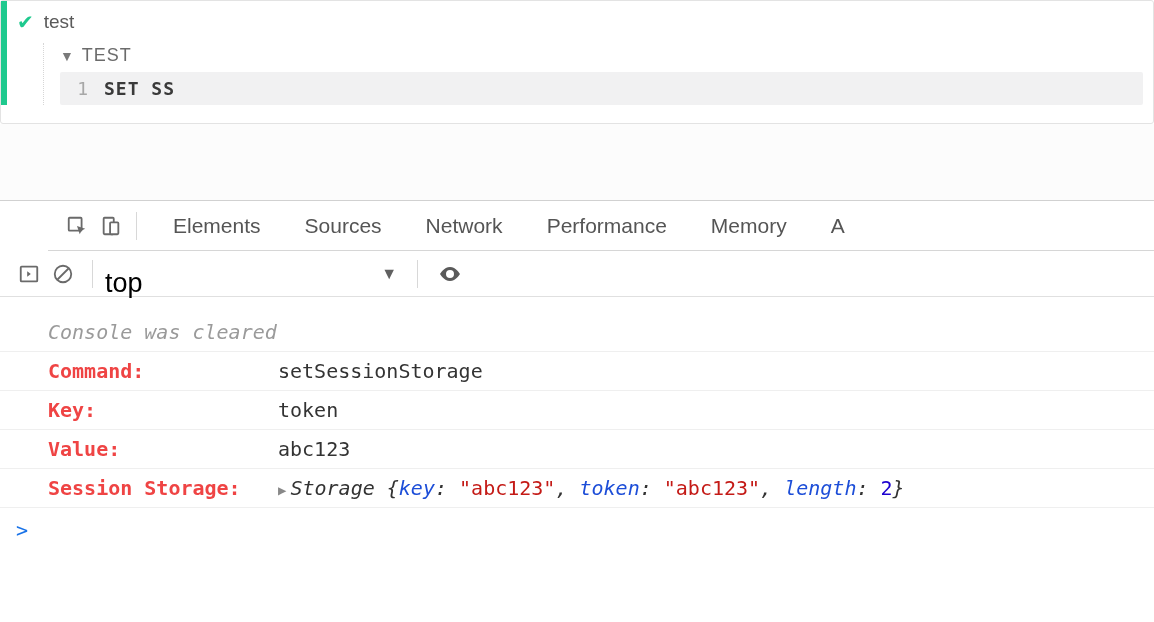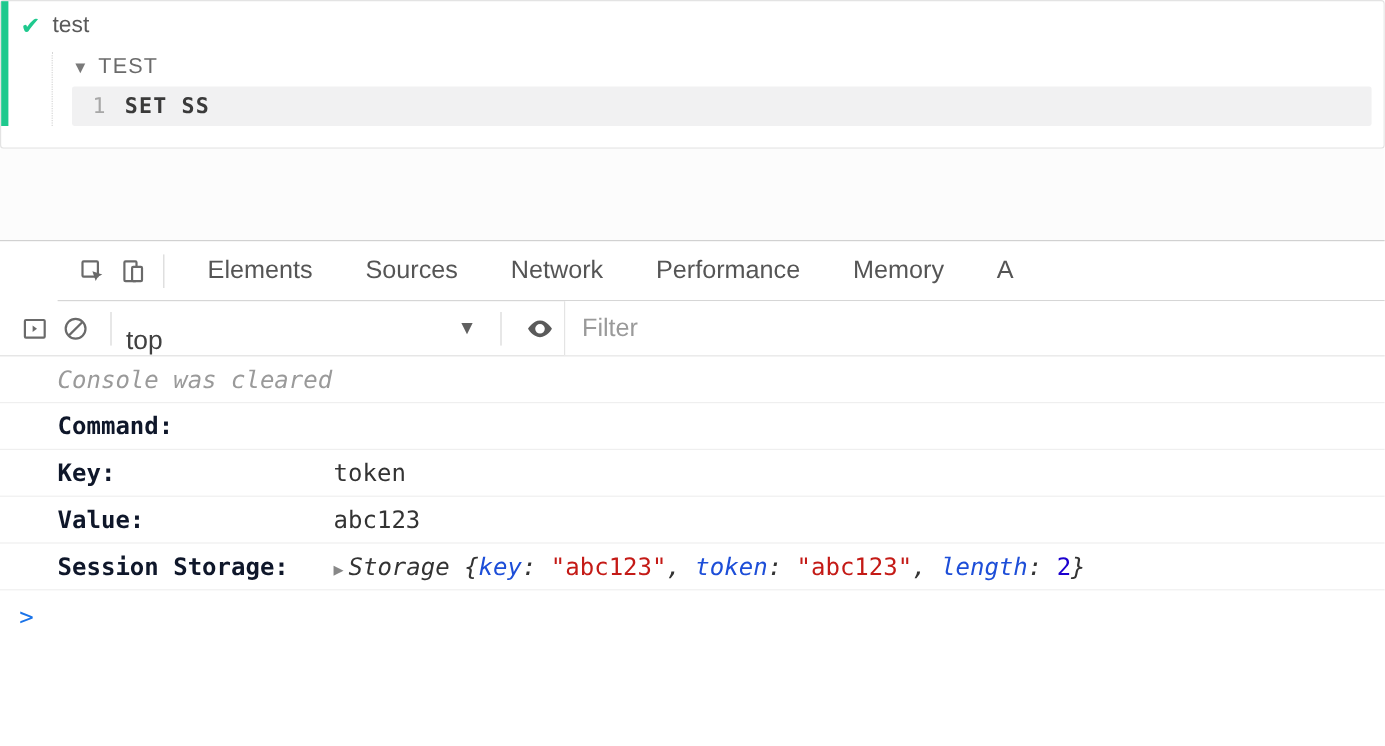--- a/index.html
+++ b/index.html
@@ -161,21 +161,21 @@
   }
   .dt-toolbar .dt-divider { margin: 0 12px; }
   .context-select {
     display: flex;
     align-items: center;
     gap: 6px;
     width: 300px;
     justify-content: space-between;
     padding-right: 8px;
   }
-  .context-label { font-size: 22px; color: #404040; margin-top: 20px; }
+  .context-label { font-size: 27px; color: #000000; margin-top: 20px; }
   .context-caret { color: #606060; font-size: 16px; }
   .eye-icon { font-size: 20px; color: #5a5a5a; padding: 0 8px; }
   .filter-input {
     flex: 1;
     height: 100%;
     border: none;
     border-left: 1px solid #e4e4e4;
     padding: 0 14px;
     font-size: 21px;
     color: #555;
@@ -188,28 +188,29 @@
     font-family: "SFMono-Regular", Menlo, Consolas, monospace;
     font-size: 20px;
   }
   .msg {
     display: flex;
     padding: 7px 0 7px 48px;
     border-bottom: 1px solid #efefef;
   }
   .msg .label {
     font-weight: 700;
-    color: #0f172a;
+    color: #ef4444;
     width: 230px;
     flex-shrink: 0;
   }
   .msg .value { color: #333; }
   .msg.cleared {
     color: #9a9a9a;
     font-style: italic;
+    margin-top: 16px;
   }
   .storage-expander {
     color: #888;
     margin-right: 4px;
     font-size: 14px;
   }
   .obj-type { font-style: italic; color: #333; }
   .obj-brace { color: #333; font-style: italic; }
   .obj-key { font-style: italic; color: #1d4ed8; }
   .obj-str { color: #c41a16; }
@@ -296,30 +297,30 @@
       <span class="context-label">top</span>
       <span class="context-caret">▼</span>
     </div>
     <span class="dt-divider"></span>
     <span class="eye-icon">
       <svg width="24" height="24" viewBox="0 0 24 24" fill="#5a5a5a">
         <path d="M12 5C6 5 2 12 2 12s4 7 10 7 10-7 10-7-4-7-10-7zm0 11a4 4 0 110-8 4 4 0 010 8z"></path>
         <circle cx="12" cy="12" r="2" fill="#fff"></circle>
       </svg>
     </span>
-    <input class="filter-input" placeholder="Filter" style="">
   </div>
 
   <div class="console">
     <div class="msg cleared">
       <span>Console was cleared</span>
     </div>
 
     <div class="msg">
       <span class="label">Command:</span>
+      <span class="value">setSessionStorage</span>
     </div>
     <div class="msg">
       <span class="label">Key:</span>
       <span class="value">token</span>
     </div>
     <div class="msg">
       <span class="label">Value:</span>
       <span class="value">abc123</span>
     </div>
 

